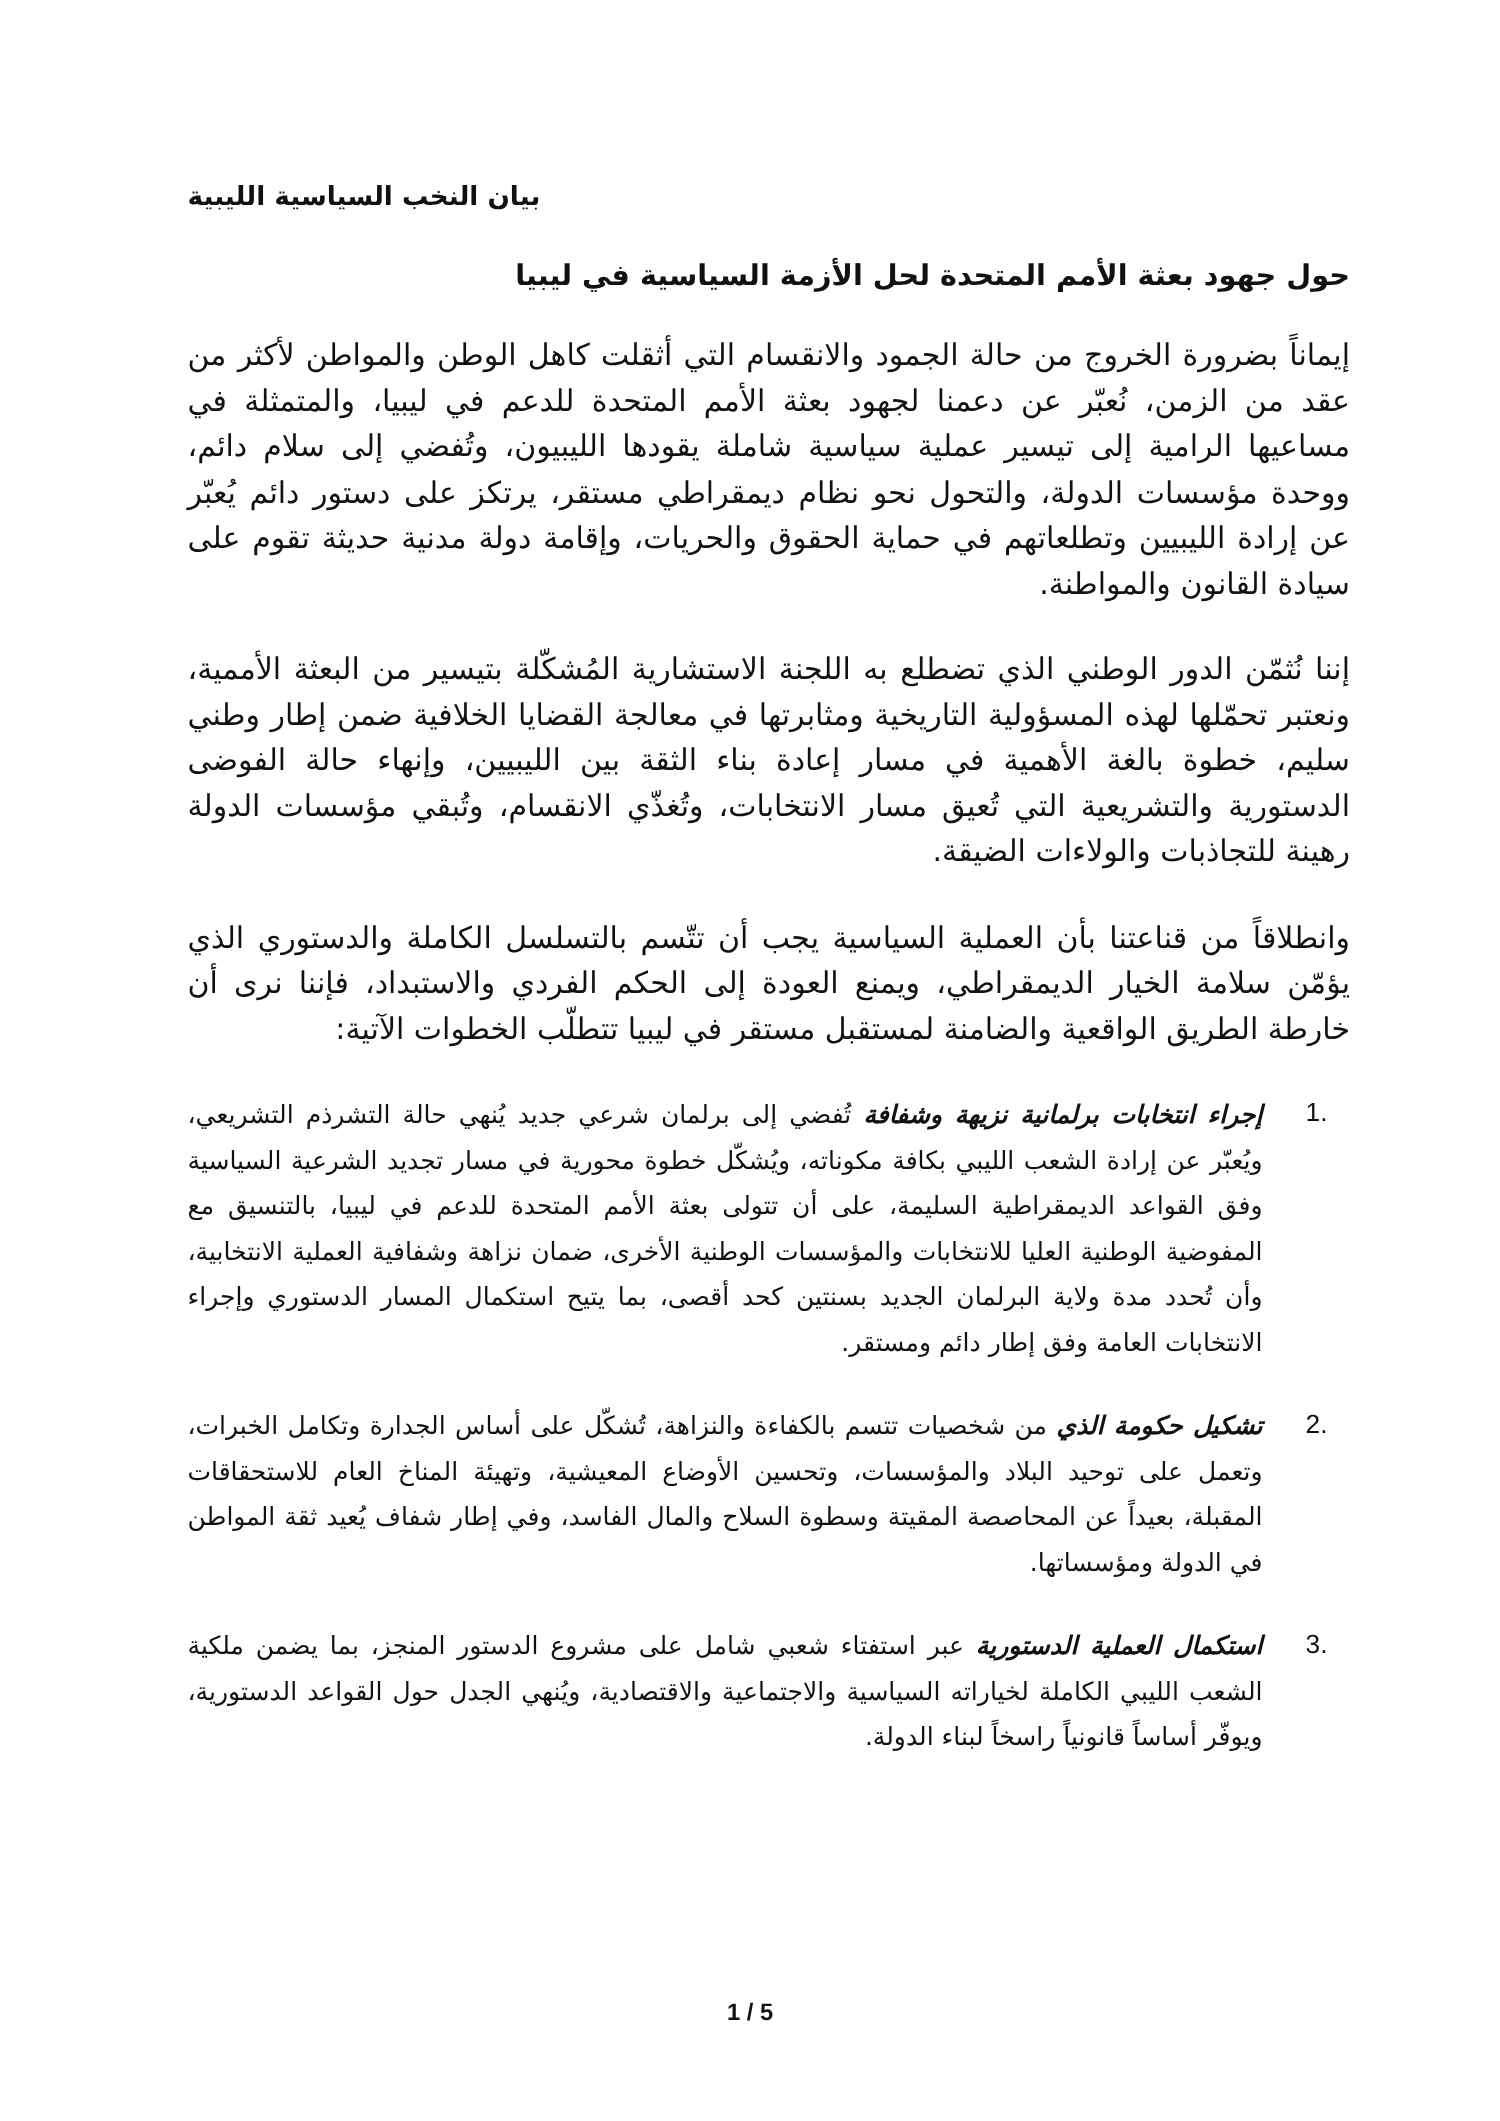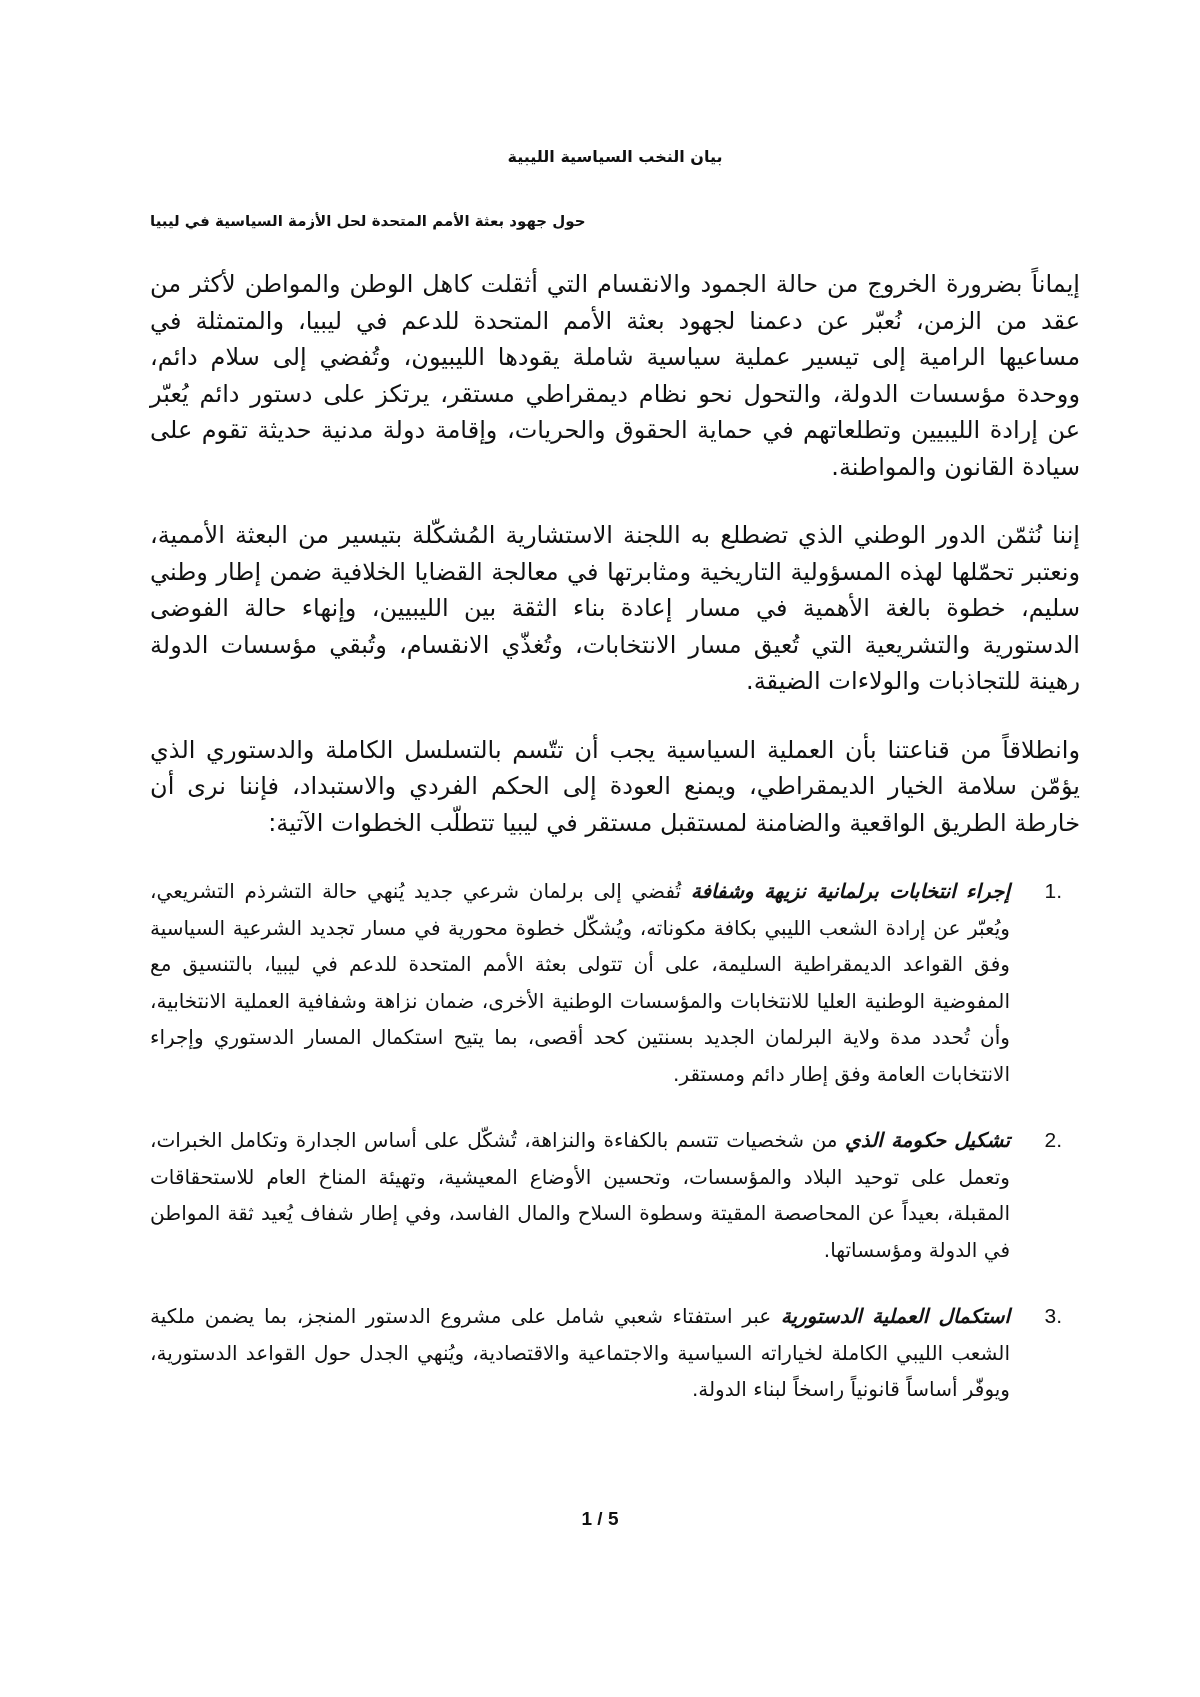--- a/index.html
+++ b/index.html
@@ -24,30 +24,30 @@
     }
     .content {
       position: absolute;
       left: 150px;
       right: 120px;
       top: 140px;
       direction: rtl;
       text-align: justify;
     }
     .title {
-      text-align: center;
+      text-align: left;
       font-weight: bold;
-      font-size: 16px;
+      font-size: 21px;
       margin: 0 0 30px 0;
       line-height: 34px;
     }
     .subtitle {
-      text-align: left;
+      text-align: right;
       font-weight: bold;
-      font-size: 15px;
+      font-size: 23px;
       margin: 0 0 28px 0;
       line-height: 34px;
     }
     .para {
       font-size: 24px;
       line-height: 36.5px;
       margin: 0 0 32px 0;
     }
     ol.steps {
       list-style: none;
@@ -69,21 +69,21 @@
       font-family: "Liberation Sans", sans-serif;
       font-size: 21px;
     }
     ol.steps li b {
       font-weight: bold;
       font-style: italic;
     }
     .page-number {
       position: absolute;
       left: 0; right: 0;
-      top: 1508px;
+      top: 1600px;
       text-align: center;
       font-family: "Liberation Sans", sans-serif;
       font-weight: bold;
       font-size: 19px;
       direction: ltr;
     }
   </style>
 </head>
 <body>
 

